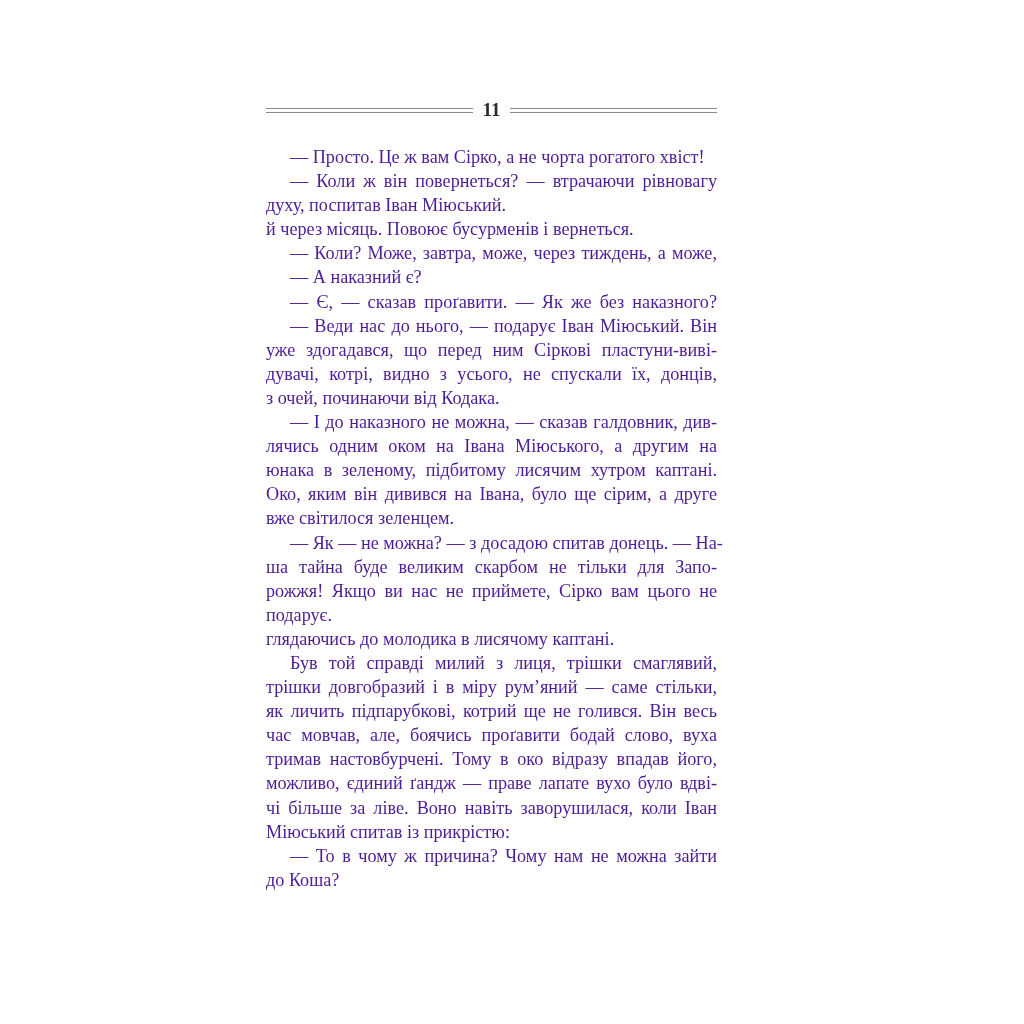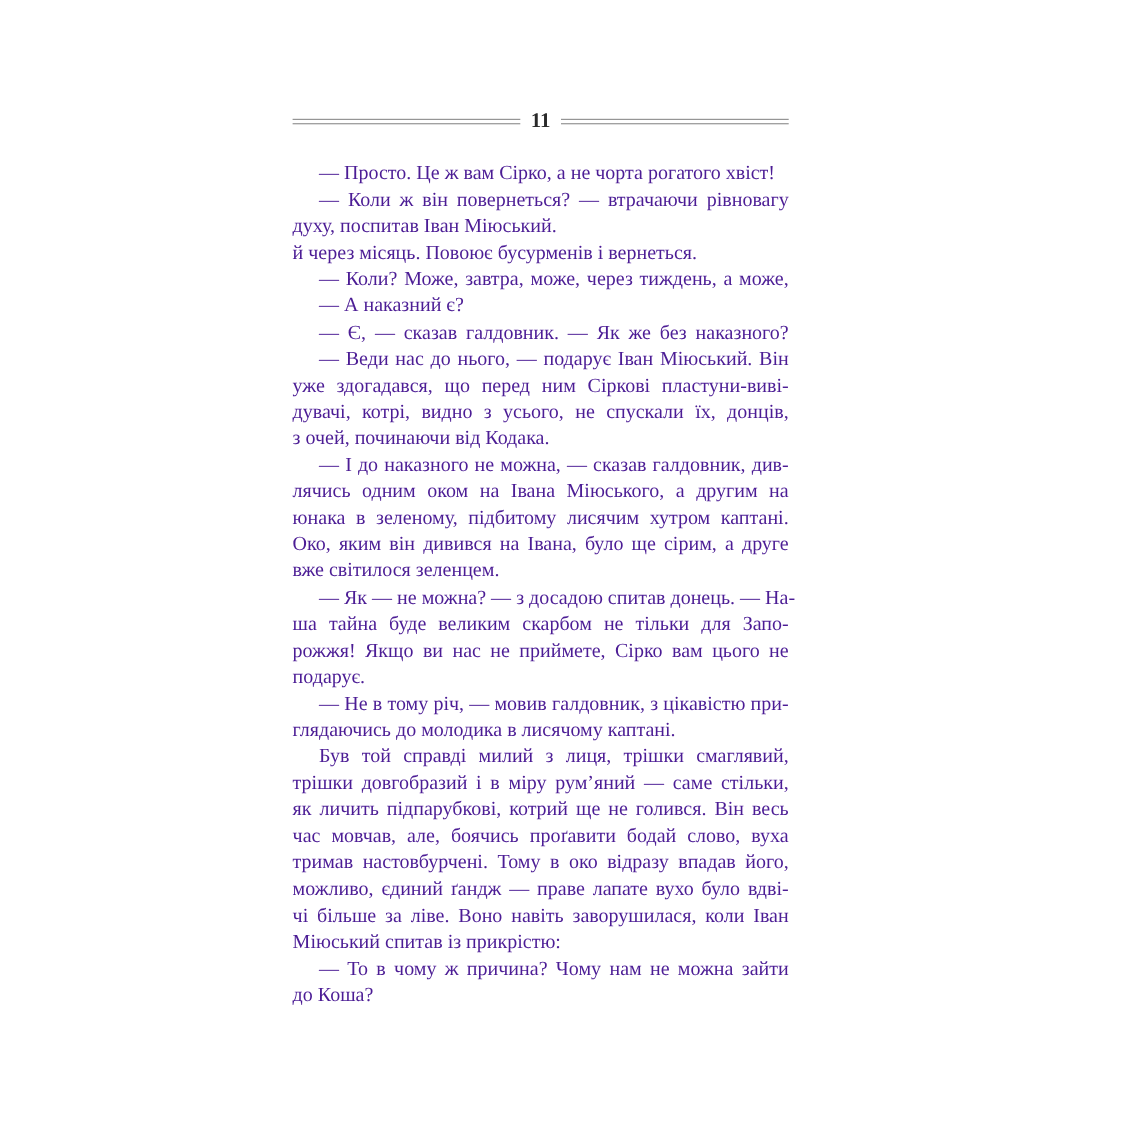--- a/index.html
+++ b/index.html
@@ -25,35 +25,34 @@
   <div class="rule right"></div>
 </div>
 
 <div class="text" id="body-text">
     <span class="line indent last">— Просто. Це ж вам Сірко, а не чорта рогатого хвіст!</span>
     <span class="line indent">— Коли ж він повернеться? — втрачаючи рівновагу</span>
     <span class="line last">духу, поспитав Іван Міюський.</span>
     <span class="line last">й через місяць. Повоює бусурменів і вернеться.</span>
     <span class="line indent">— Коли? Може, завтра, може, через тиждень, а може,</span>
     <span class="line indent last">— А наказний є?</span>
-    <span class="line indent">— Є, — сказав галдовник. — Як же без наказного?</span>
+    <span class="line indent">— Є, — сказав проґавити. — Як же без наказного?</span>
     <span class="line indent">— Веди нас до нього, — подарує Іван Міюський. Він</span>
     <span class="line">уже здогадався, що перед ним Сіркові пластуни-виві-</span>
     <span class="line">дувачі, котрі, видно з усього, не спускали їх, донців,</span>
     <span class="line last">з очей, починаючи від Кодака.</span>
     <span class="line indent">— І до наказного не можна, — сказав галдовник, див-</span>
     <span class="line">лячись одним оком на Івана Міюського, а другим на</span>
     <span class="line">юнака в зеленому, підбитому лисячим хутром каптані.</span>
     <span class="line">Око, яким він дивився на Івана, було ще сірим, а друге</span>
     <span class="line last">вже світилося зеленцем.</span>
     <span class="line indent">— Як — не можна? — з досадою спитав донець. — На-</span>
     <span class="line">ша тайна буде великим скарбом не тільки для Запо-</span>
     <span class="line">рожжя! Якщо ви нас не приймете, Сірко вам цього не</span>
     <span class="line last">подарує.</span>
-    <span class="line indent">— Не в тому річ, — мовив галдовник, з цікавістю при-</span>
     <span class="line last">глядаючись до молодика в лисячому каптані.</span>
     <span class="line indent">Був той справді милий з лиця, трішки смаглявий,</span>
     <span class="line">трішки довгобразий і в міру рум’яний — саме стільки,</span>
     <span class="line">як личить підпарубкові, котрий ще не голився. Він весь</span>
     <span class="line">час мовчав, але, боячись проґавити бодай слово, вуха</span>
     <span class="line">тримав настовбурчені. Тому в око відразу впадав його,</span>
     <span class="line">можливо, єдиний ґандж — праве лапате вухо було вдві-</span>
     <span class="line">чі більше за ліве. Воно навіть заворушилася, коли Іван</span>
     <span class="line last">Міюський спитав із прикрістю:</span>
     <span class="line indent">— То в чому ж причина? Чому нам не можна зайти</span>

